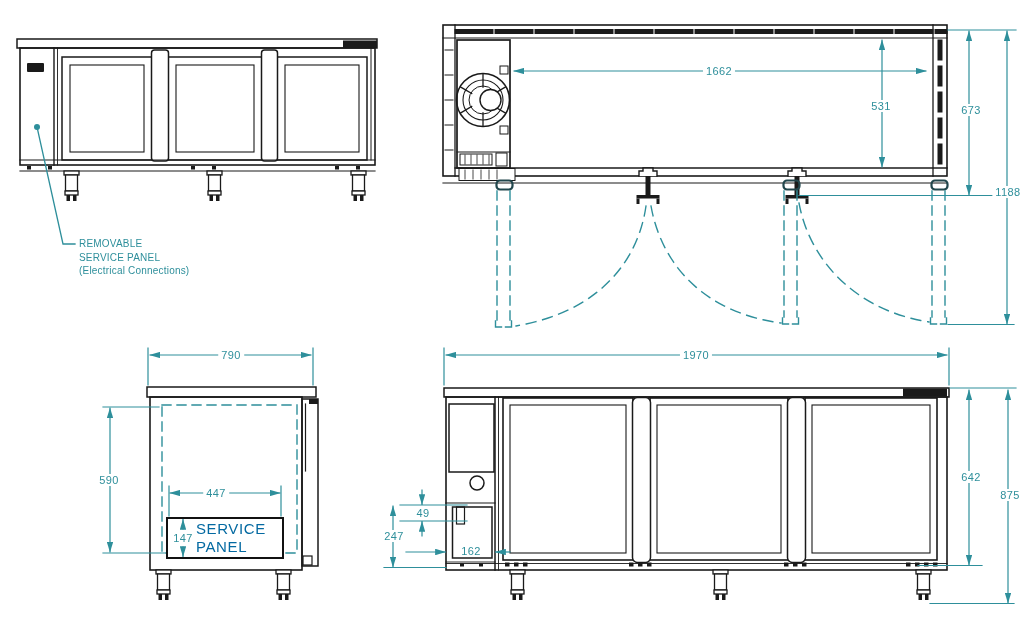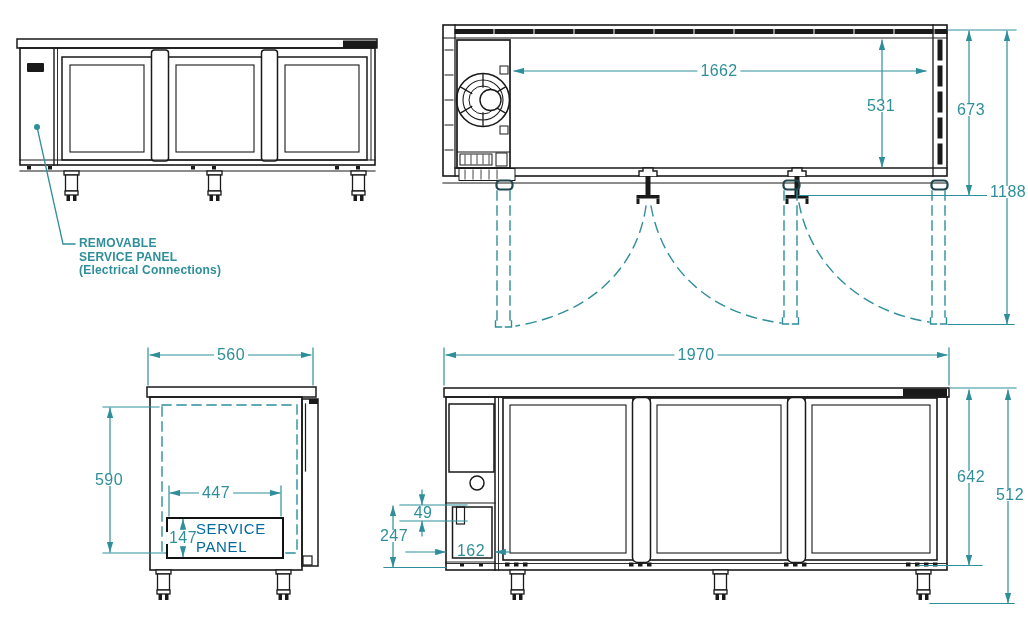--- a/index.html
+++ b/index.html
@@ -1,23 +1,23 @@
 <!DOCTYPE html>
 <html><head>
 <meta charset="utf-8">
 <style>
   html,body{margin:0;padding:0;background:#ffffff;}
   #stage{position:relative;width:1028px;height:624px;background:#ffffff;overflow:hidden;
          font-family:"Liberation Sans", sans-serif;}
   #linework{position:absolute;left:0;top:0;}
-  .dim-label{position:absolute;transform:translate(-50%,-50%);font-size:16px;
+  .dim-label{position:absolute;transform:translate(-50%,-50%);font-size:11px;
              color:#2E8F9B;background:#ffffff;padding:0 3px;white-space:nowrap;
              letter-spacing:0.4px;line-height:12px;text-align:right;}
-  .note{position:absolute;font-size:12px;color:#2E8F9B;line-height:13.5px;
-        white-space:nowrap;letter-spacing:0.2px;font-weight:bold;}
+  .note{position:absolute;font-size:10px;color:#2E8F9B;line-height:13.5px;
+        white-space:nowrap;letter-spacing:0.2px;}
   .note span{display:block;}
   .panel-label{position:absolute;left:196px;top:520px;font-size:15px;color:#0369a1;
                line-height:18px;letter-spacing:0.6px;white-space:nowrap;}
   .panel-label span{display:block;}
 </style>
 </head>
 <body>
 
 <div id="stage">
 
@@ -270,28 +270,28 @@
     <line x1="510" y1="552" x2="495.5" y2="552" marker-end="url(#ar)"></line>
   </g>
 </g>
 </svg>
 
 <span class="dim-label" style="left:719px;top:71px">1662</span>
 <span class="dim-label" style="left:881px;top:106px">531</span>
 <span class="dim-label" style="left:971px;top:110px">673</span>
 <span class="dim-label" style="left:1008px;top:192px">1188</span>
 
-<span class="dim-label" style="left:231px;top:355px">560</span>
+<span class="dim-label" style="left:231px;top:355px">790</span>
 <span class="dim-label" style="left:109px;top:480px">590</span>
 <span class="dim-label" style="left:216px;top:493px">447</span>
 <span class="dim-label" style="left:183px;top:538px">147</span>
 
 <span class="dim-label" style="left:696px;top:355px">1970</span>
 <span class="dim-label" style="left:971px;top:477px">642</span>
-<span class="dim-label" style="left:1010px;top:495px">512</span>
+<span class="dim-label" style="left:1010px;top:495px">875</span>
 <span class="dim-label" style="left:423px;top:513px">49</span>
 <span class="dim-label" style="left:394px;top:536px">247</span>
 <span class="dim-label" style="left:471px;top:551px">162</span>
 
 <div class="note" style="left:79px;top:237px">
   <span>REMOVABLE</span>
   <span>SERVICE PANEL</span>
   <span>(Electrical Connections)</span>
 </div>
 

